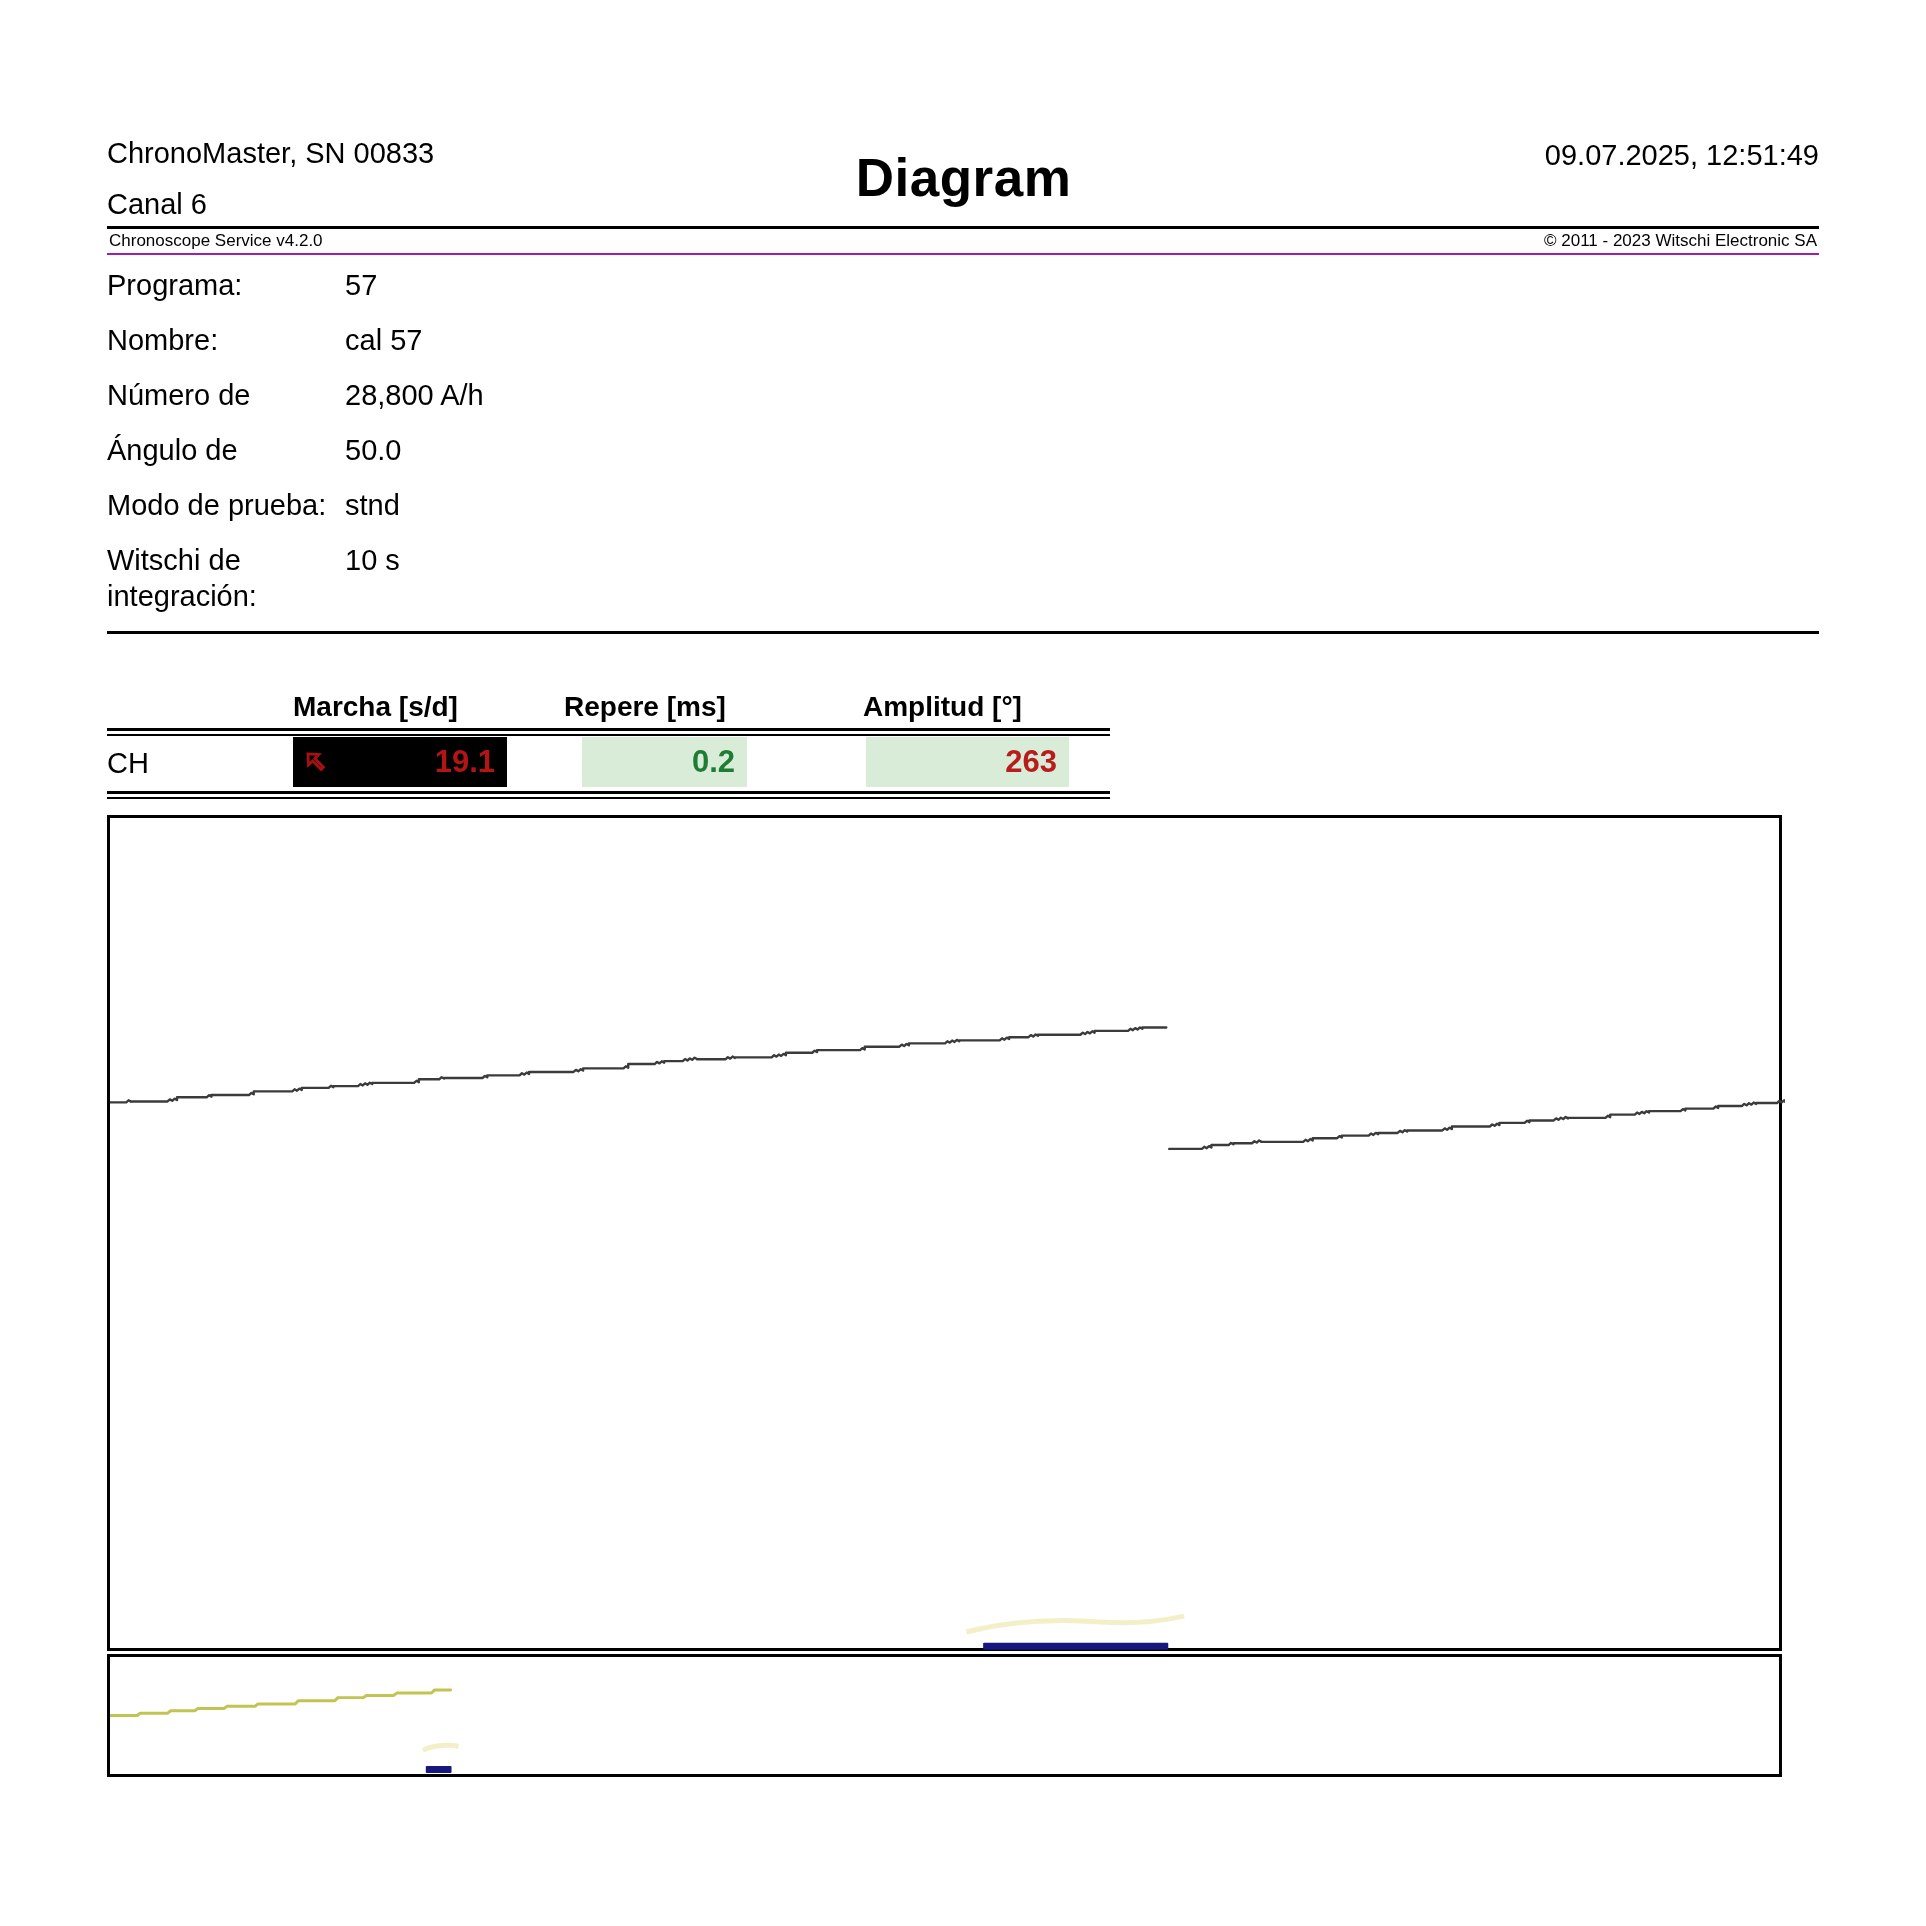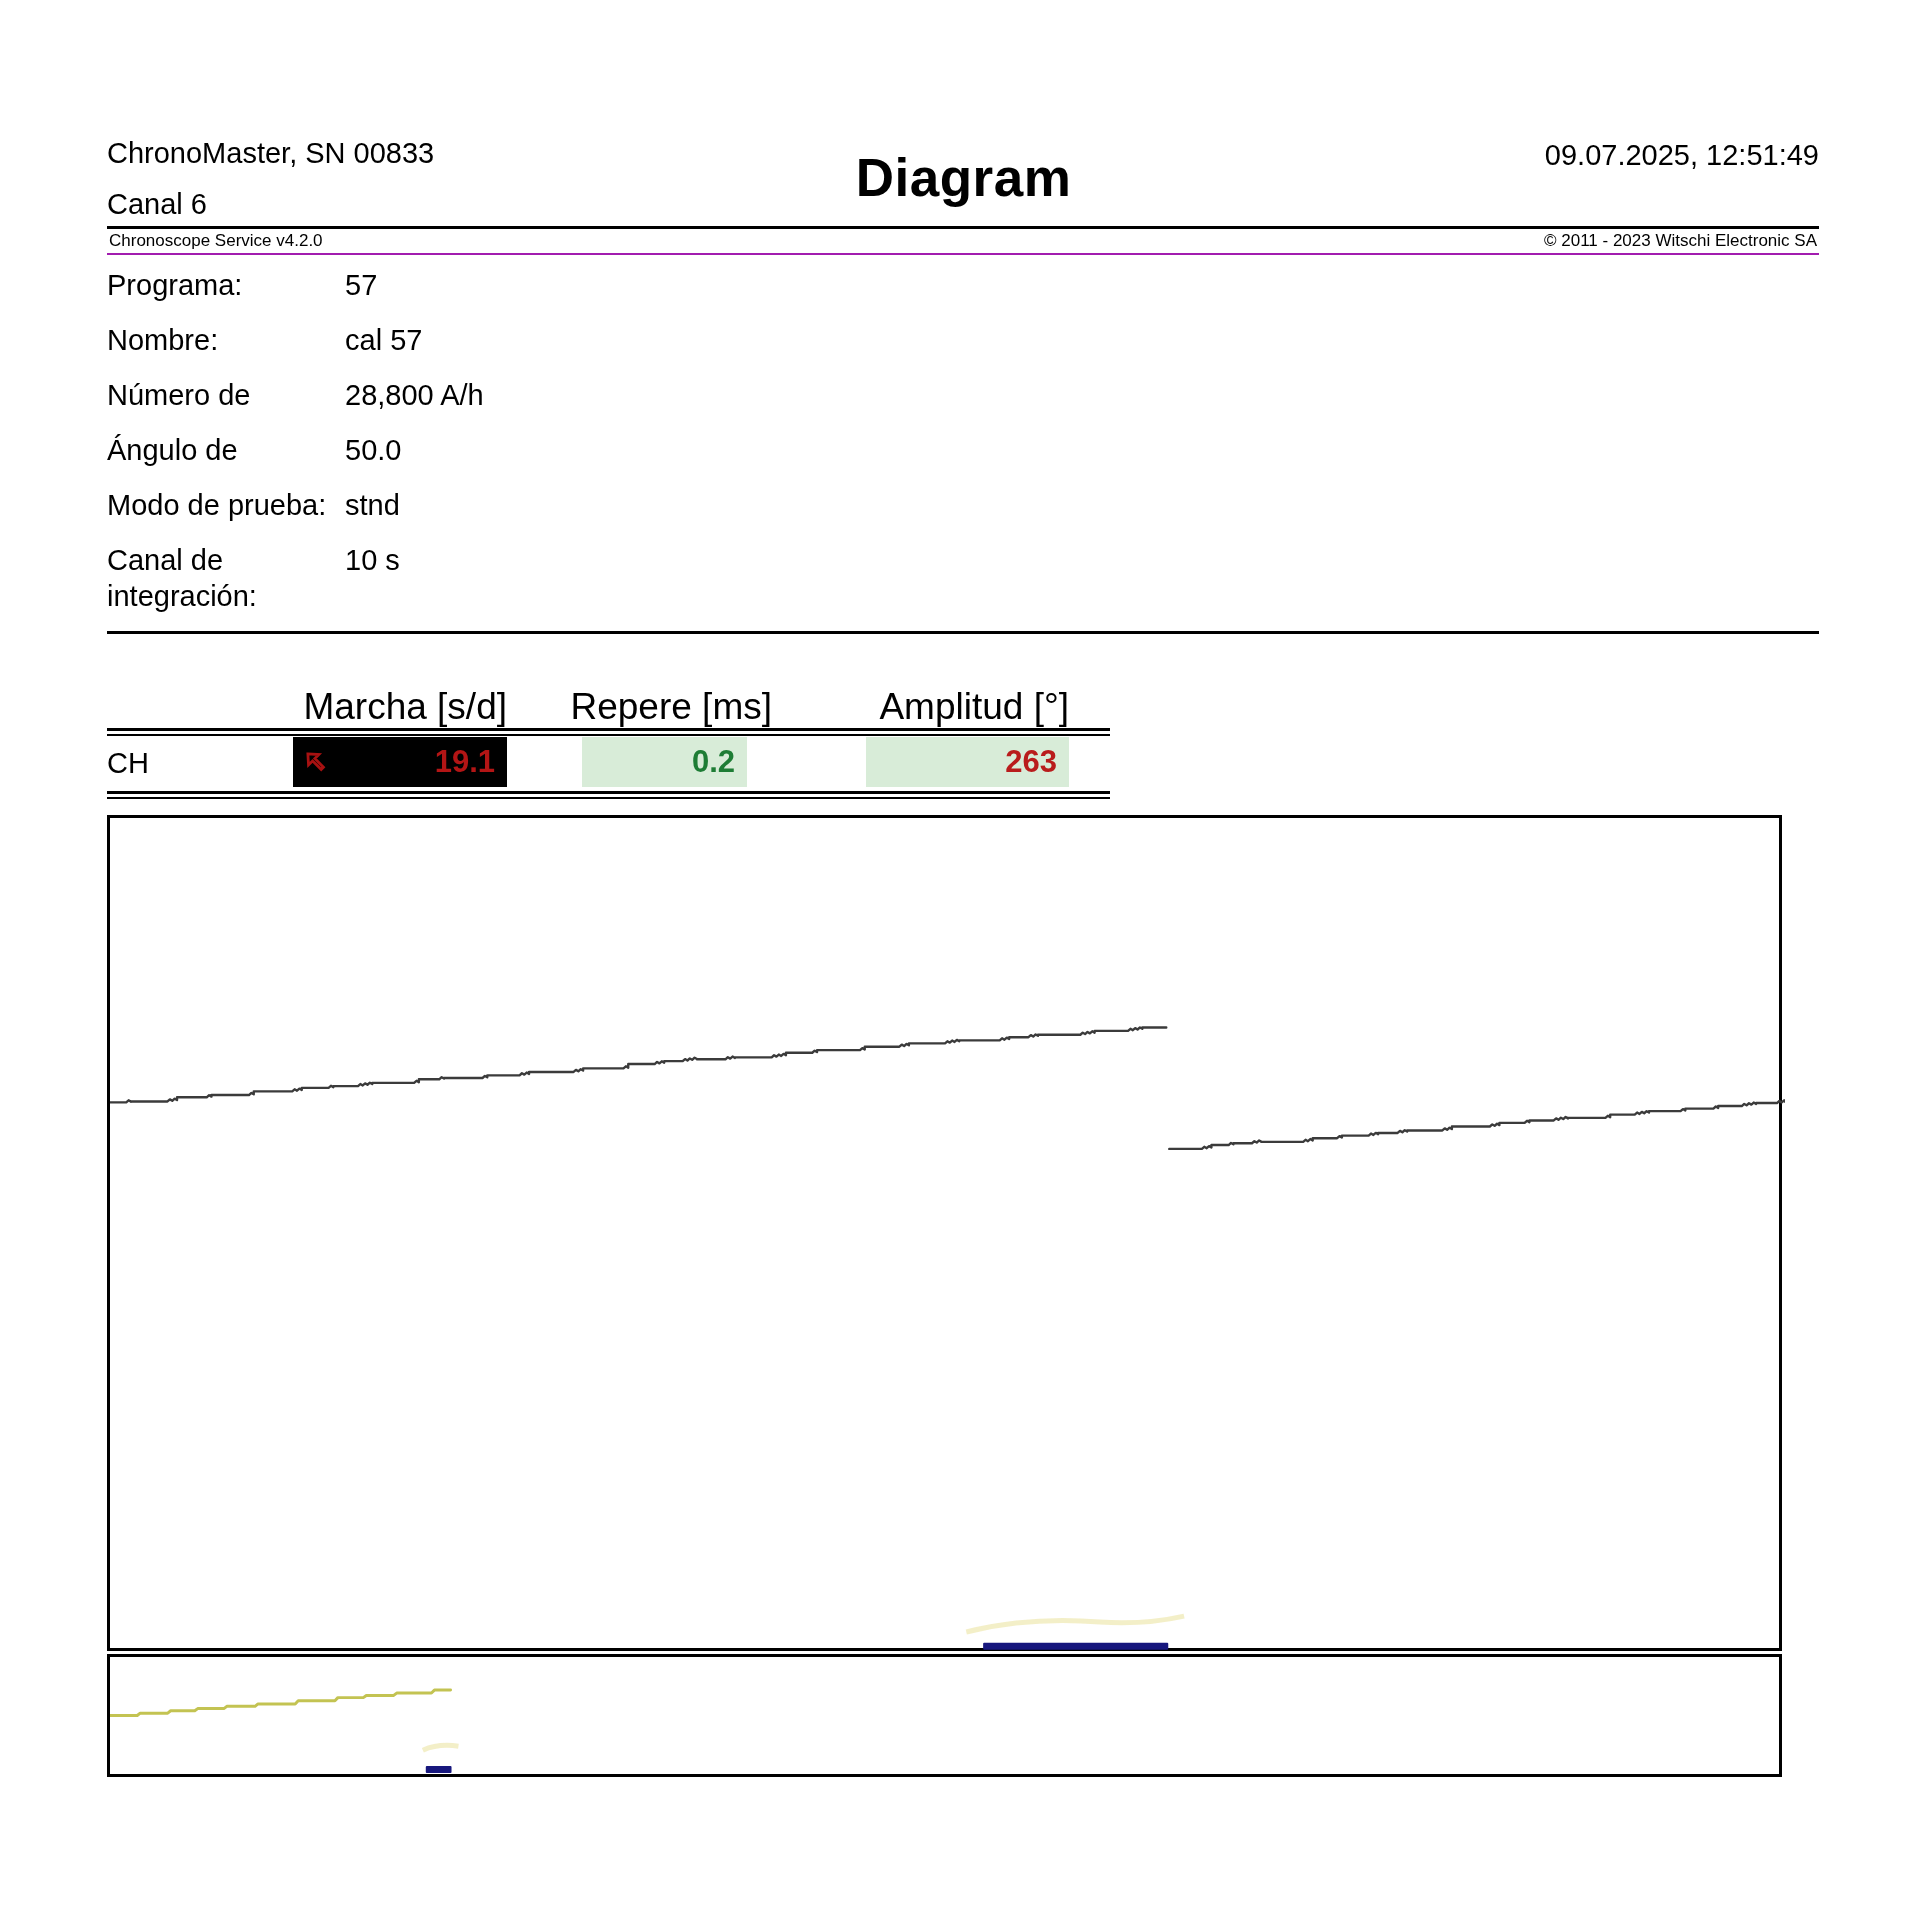--- a/index.html
+++ b/index.html
@@ -17,21 +17,21 @@
   .version-band .cr{position:absolute;right:2px;top:0;}
 
   
   .params{left:107px;top:267px;width:752px;font-size:29px;}
   .param-row{display:flex;margin:0 0 19px 0;}
   .param-label{width:238px;line-height:36px;}
   .param-value{line-height:36px;white-space:nowrap;}
   .params-rule{left:107px;top:631px;width:1712px;height:3px;background:#000;}
 
   
-  .col-head{top:690px;height:34px;font-size:37px;text-align:right;line-height:34px;}
+  .col-head{top:690px;height:34px;font-size:28px;text-align:left;line-height:34px;font-weight:bold;}
   .head-marcha{left:293px;width:214px;}
   .head-repere{left:564px;width:208px;}
   .head-amplitud{left:863px;width:206px;}
   .rule-double{left:107px;width:1003px;height:3px;border-top:3px solid #000;border-bottom:2px solid #000;background:transparent;}
   .rule-a{top:728px;}
   .rule-b{top:791px;}
   .row-channel{left:107px;top:739px;height:48px;line-height:48px;font-size:29px;}
   .cell{top:737px;height:50px;line-height:50px;font-weight:bold;font-size:31px;text-align:right;box-sizing:border-box;padding-right:12px;}
   .cell-rate{left:293px;width:214px;background:#000000;color:#b31515;}
   .cell-beat{left:582px;width:165px;background:#d8ecd8;color:#1e7d35;}
@@ -73,21 +73,21 @@
     </div>
     <div class="param-row">
       <div class="param-label">Ángulo de</div>
       <div class="param-value">50.0</div>
     </div>
     <div class="param-row">
       <div class="param-label">Modo de prueba:</div>
       <div class="param-value">stnd</div>
     </div>
     <div class="param-row">
-      <div class="param-label">Canal de integración:</div>
+      <div class="param-label">Witschi de integración:</div>
       <div class="param-value">10 s</div>
     </div>
   </div>
   <div class="abs params-rule"></div>
 
   <div class="abs col-head head-marcha">Marcha [s/d]</div>
   <div class="abs col-head head-repere">Repere [ms]</div>
   <div class="abs col-head head-amplitud">Amplitud [°]</div>
 
   <div class="abs rule-double rule-a"></div>

